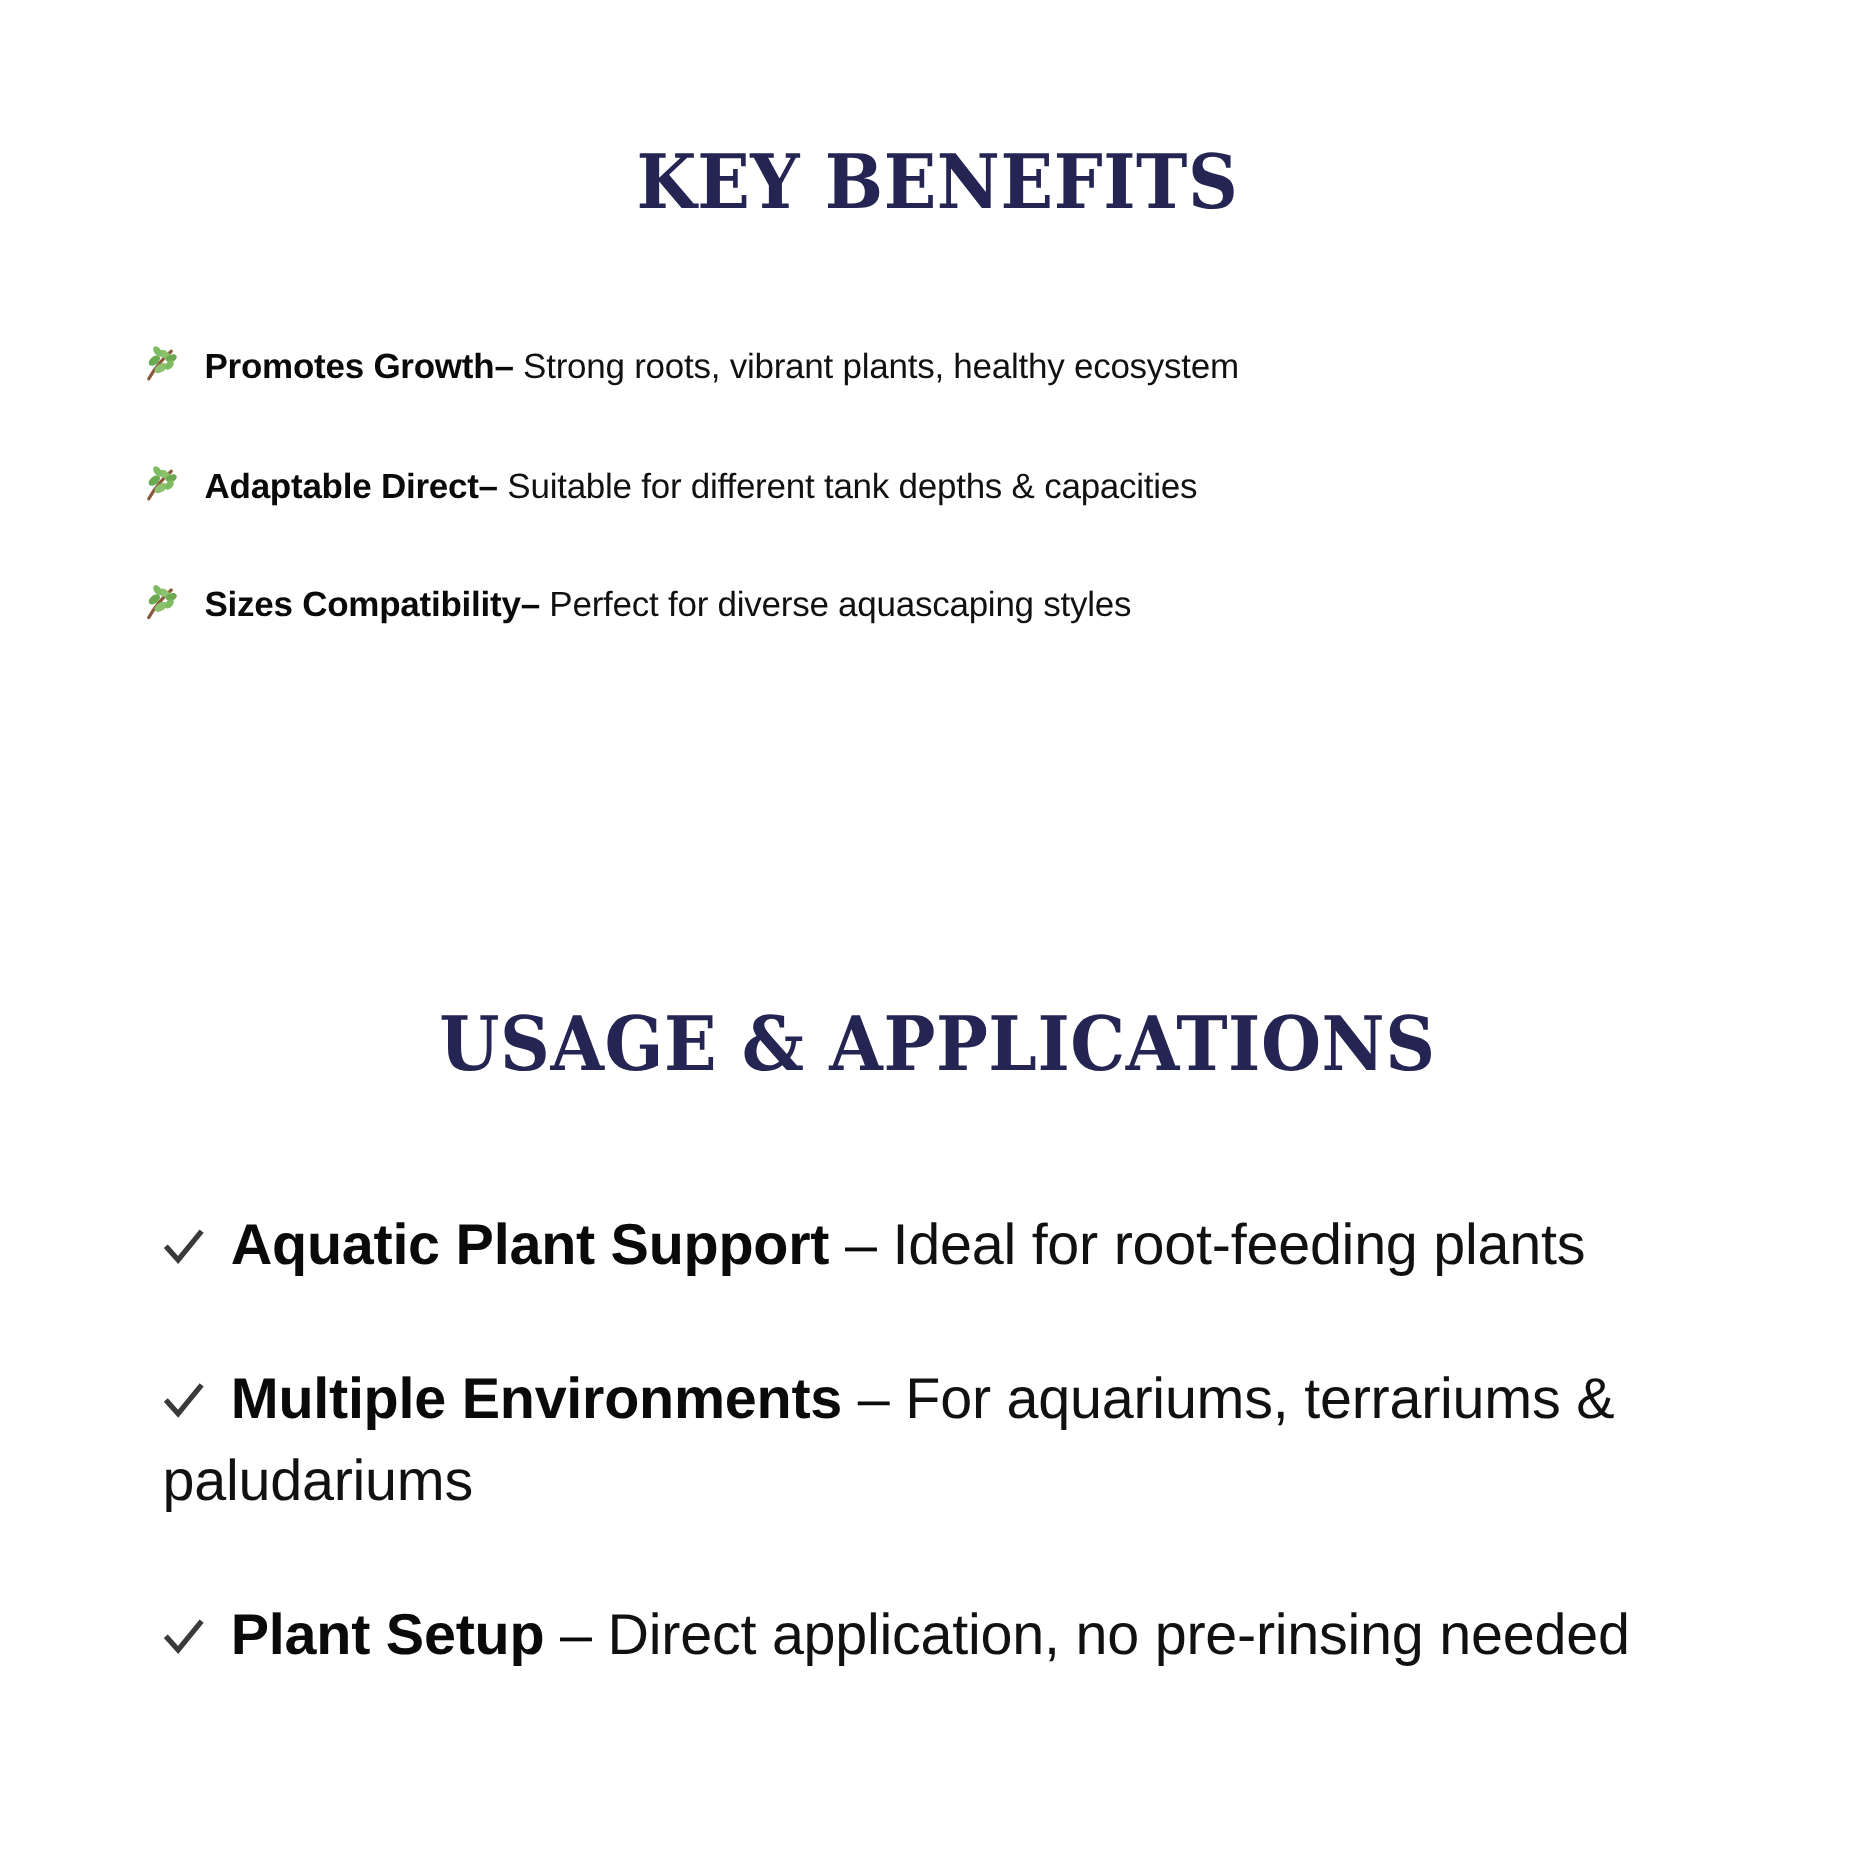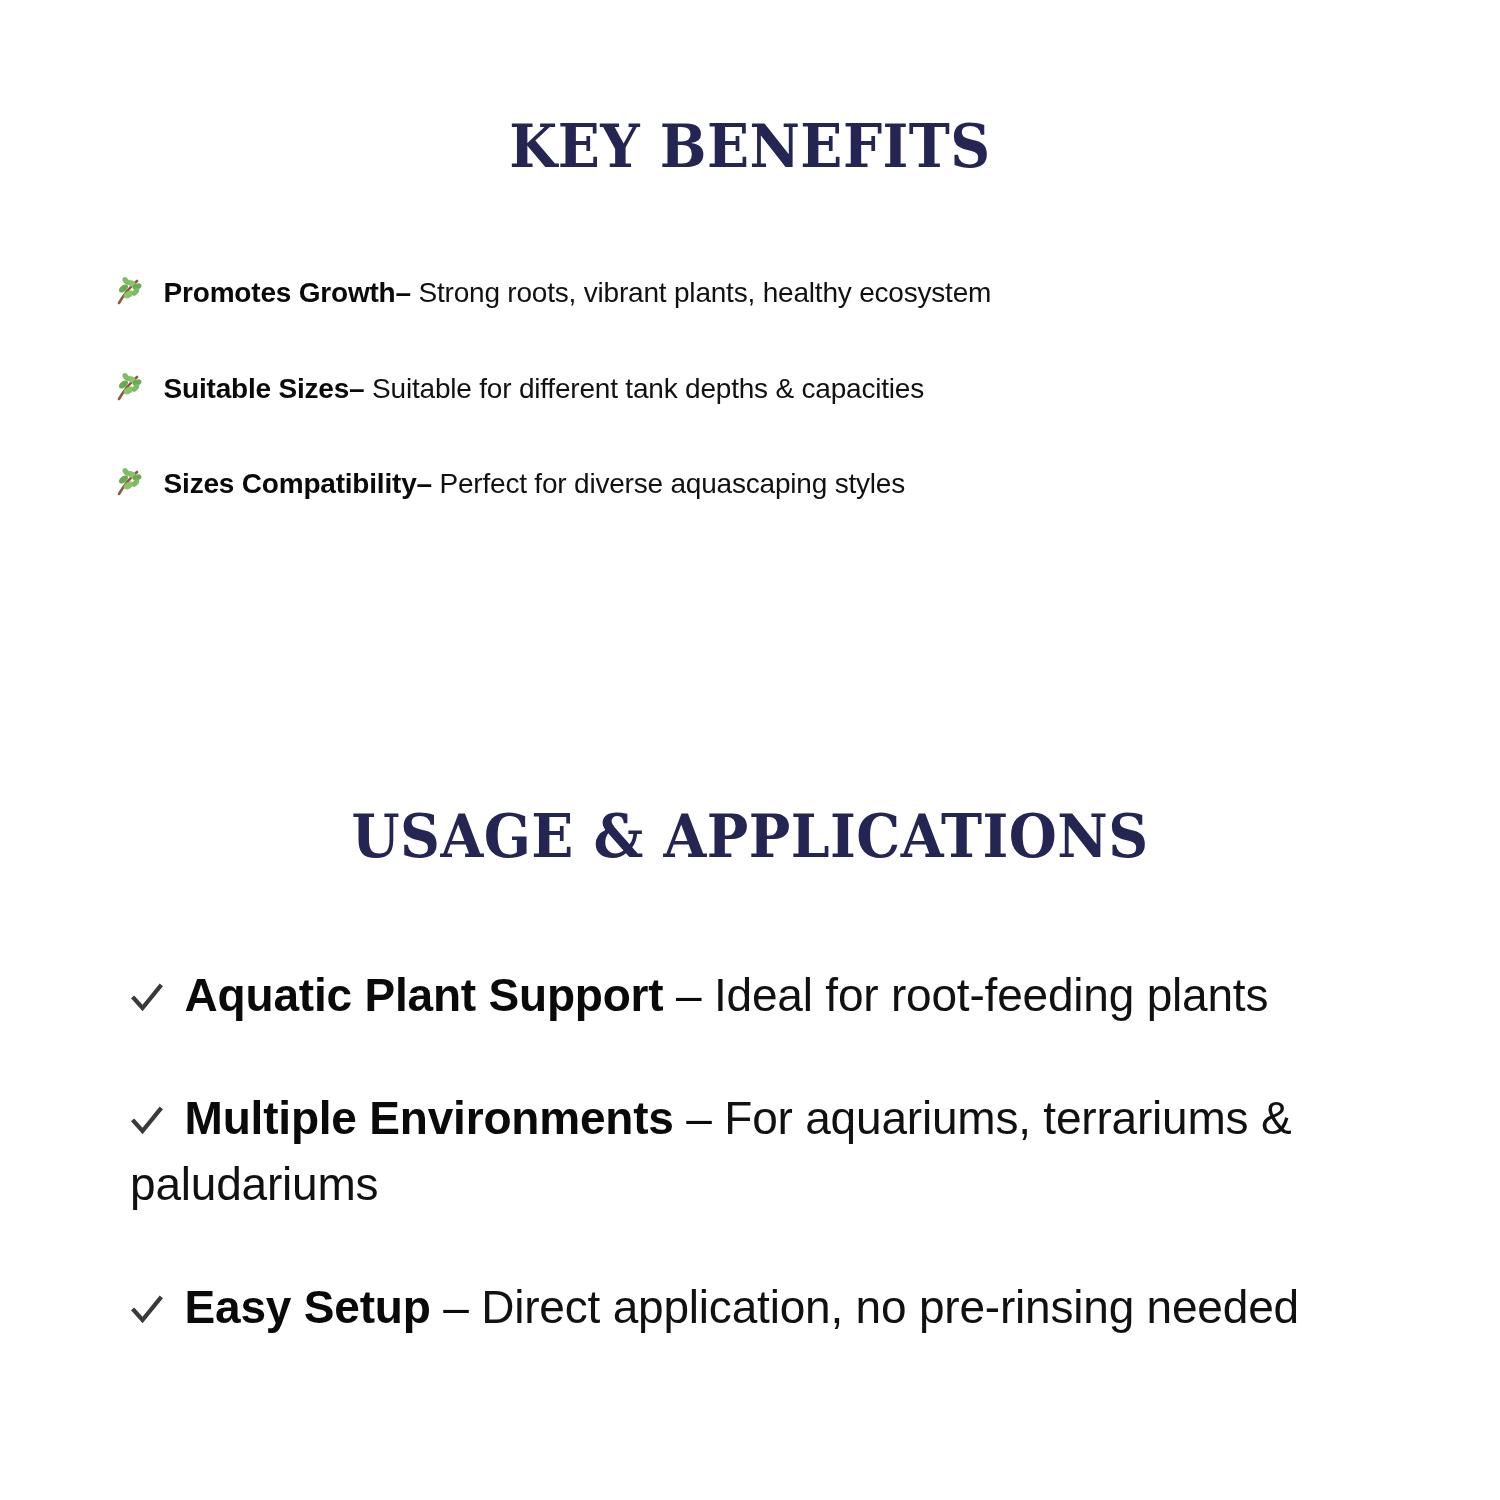--- a/index.html
+++ b/index.html
@@ -151,21 +151,21 @@
         <svg viewBox="0 0 36 36" width="36" height="36" aria-hidden="true">
           <path d="M9 31 C13 24 19 16 27 9" stroke="#8a5a3b" stroke-width="2.6" fill="none" stroke-linecap="round"></path>
           <ellipse cx="13.5" cy="16.5" rx="5.2" ry="3.2" fill="#6aab52" transform="rotate(-38 13.5 16.5)"></ellipse>
           <ellipse cx="18.5" cy="22.5" rx="5.4" ry="3.3" fill="#8cc26e" transform="rotate(-32 18.5 22.5)"></ellipse>
           <ellipse cx="21.5" cy="11.5" rx="5.0" ry="3.1" fill="#8cc26e" transform="rotate(28 21.5 11.5)"></ellipse>
           <ellipse cx="27.0" cy="14.5" rx="4.6" ry="2.9" fill="#6aab52" transform="rotate(-20 27 14.5)"></ellipse>
           <ellipse cx="16.0" cy="9.0" rx="4.4" ry="2.8" fill="#7fbb62" transform="rotate(55 16 9)"></ellipse>
           <ellipse cx="25.5" cy="20.0" rx="4.4" ry="2.8" fill="#7fbb62" transform="rotate(-48 25.5 20)"></ellipse>
         </svg>
       </span>
-      <span class="item-term">Suitable Sizes</span><span class="item-sep">–</span>
+      <span class="item-term">Adaptable Direct</span><span class="item-sep">–</span>
       <span class="item-desc">Suitable for different tank depths &amp; capacities</span>
     </li>
 
     <li class="list-item">
       <span class="bullet-icon herb-icon">
         <svg viewBox="0 0 36 36" width="36" height="36" aria-hidden="true">
           <path d="M9 31 C13 24 19 16 27 9" stroke="#8a5a3b" stroke-width="2.6" fill="none" stroke-linecap="round"></path>
           <ellipse cx="13.5" cy="16.5" rx="5.2" ry="3.2" fill="#6aab52" transform="rotate(-38 13.5 16.5)"></ellipse>
           <ellipse cx="18.5" cy="22.5" rx="5.4" ry="3.3" fill="#8cc26e" transform="rotate(-32 18.5 22.5)"></ellipse>
           <ellipse cx="21.5" cy="11.5" rx="5.0" ry="3.1" fill="#8cc26e" transform="rotate(28 21.5 11.5)"></ellipse>
@@ -205,20 +205,20 @@
       <span class="item-sep">–</span>
       <span class="item-desc">For aquariums, terrariums &amp; paludariums</span>
     </li>
 
     <li class="list-item">
       <span class="bullet-icon check-icon">
         <svg viewBox="0 0 34 34" width="34" height="34" aria-hidden="true">
           <path d="M4 17.5 L12.5 27 L30 5.5" stroke="#3a3a3a" stroke-width="4.2" fill="none" stroke-linecap="square" stroke-linejoin="miter"></path>
         </svg>
       </span>
-      <span class="item-term">Easy Setup</span>
+      <span class="item-term">Plant Setup</span>
       <span class="item-sep">–</span>
       <span class="item-desc">Direct application, no pre-rinsing needed</span>
     </li>
 
   </ul>
 
 </div>
 
 </body></html>

